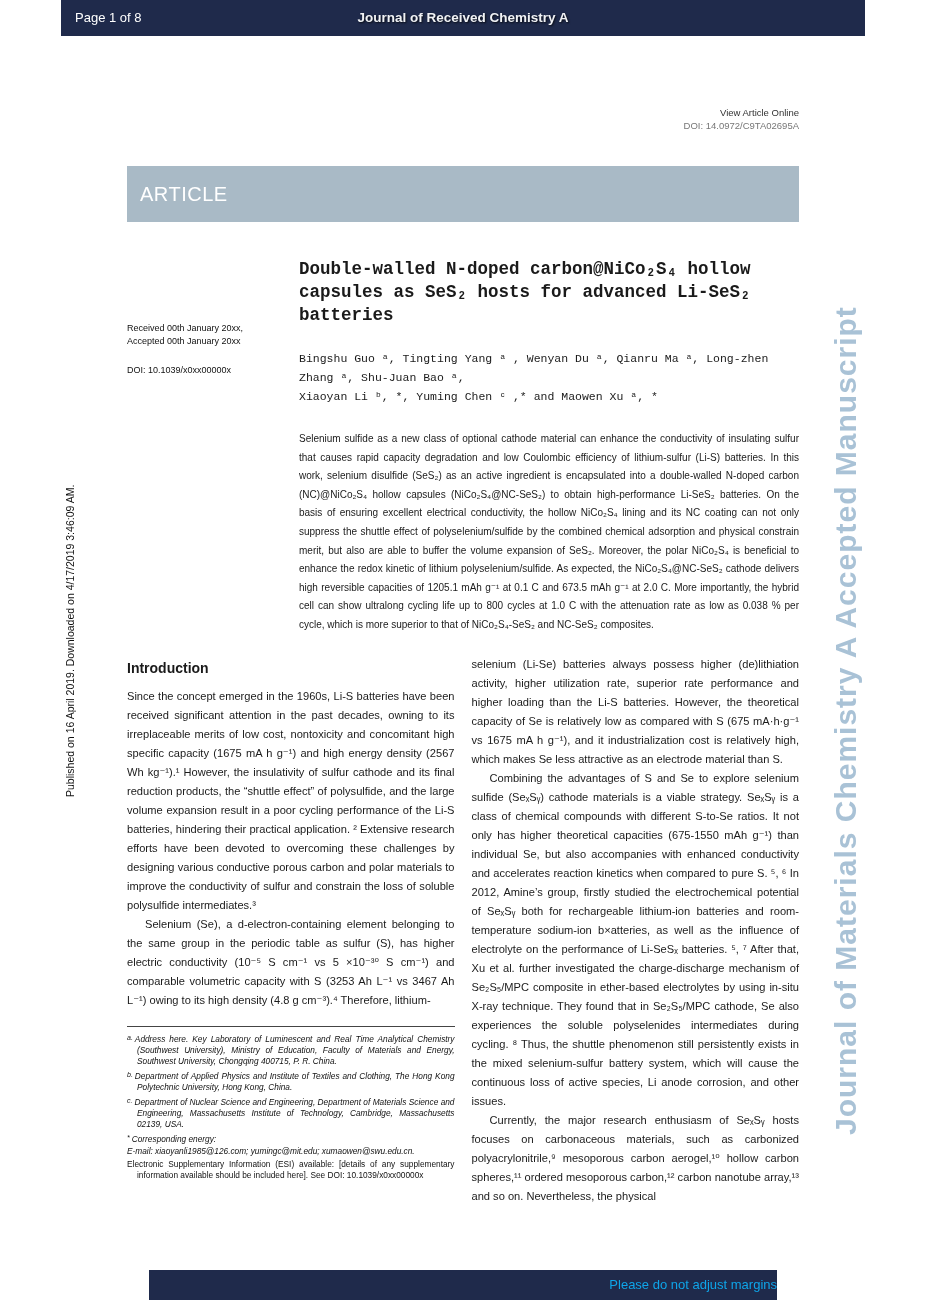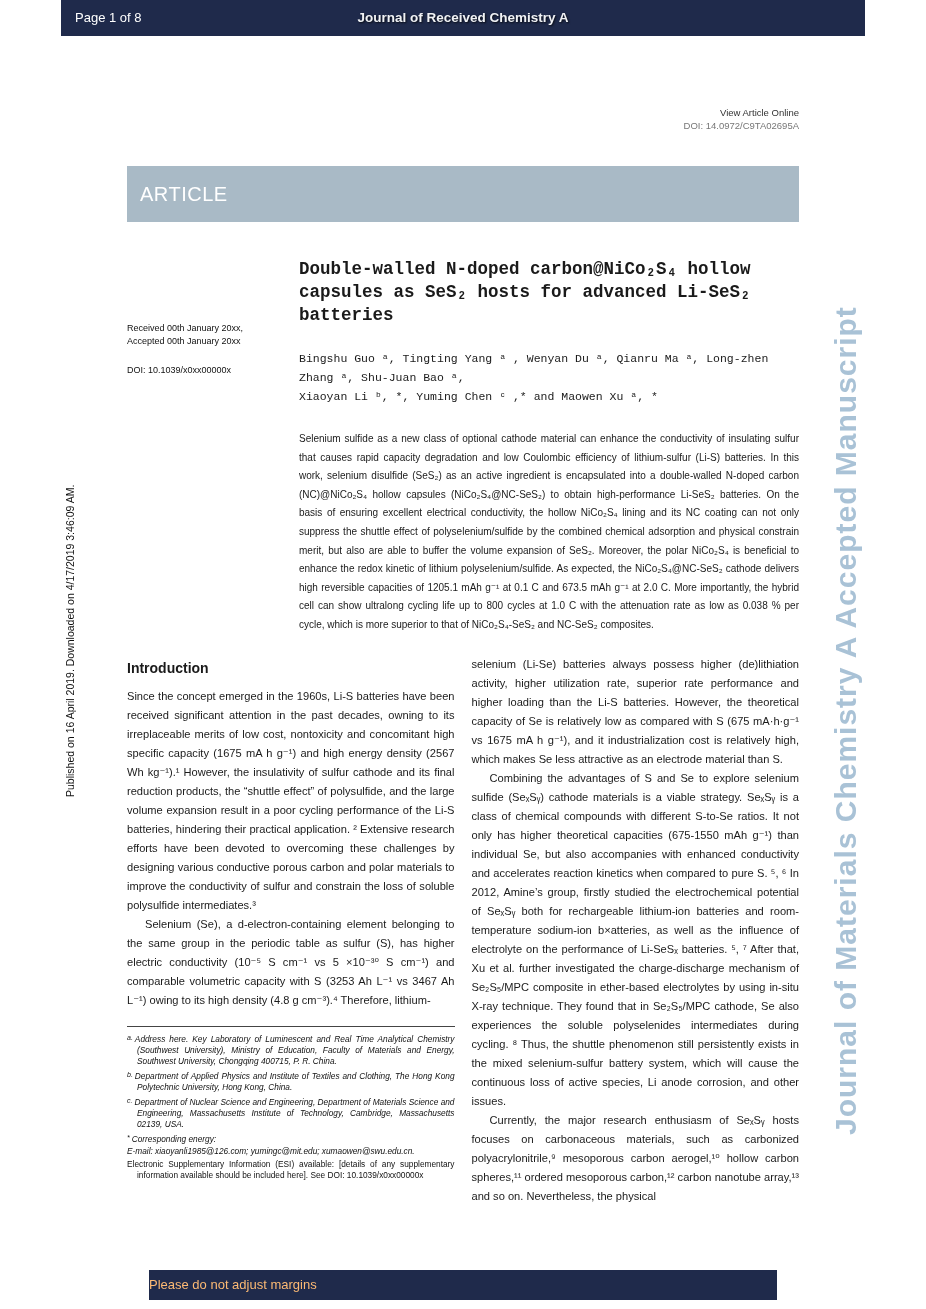--- a/index.html
+++ b/index.html
@@ -61,21 +61,21 @@
   .footnotes {
     margin-top:16px; border-top:1px solid #444444; padding-top:5px;
     font-size:8.3px; line-height:11.4px; color:#111111;
   }
   .fn { padding-left:10px; text-indent:-10px; margin-bottom:1px; text-align:justify; }
   .it { font-style:italic; }
   .fn-m { font-size:7px; vertical-align:2px; margin-right:2px; }
 
   .bottom-bar {
     position:absolute; left:88px; right:88px; bottom:9px; height:30px;
-    background:#1f2a4b; color:#fdba74; text-align:left;
+    background:#1f2a4b; color:#0ea5e9; text-align:right;
     font-size:13px; line-height:30px;
   }
 </style>
 </head>
 <body>
 
 <div class="sheet">
 
   <header class="top-bar">
     <span class="page-num">Page 1 of 8</span>

